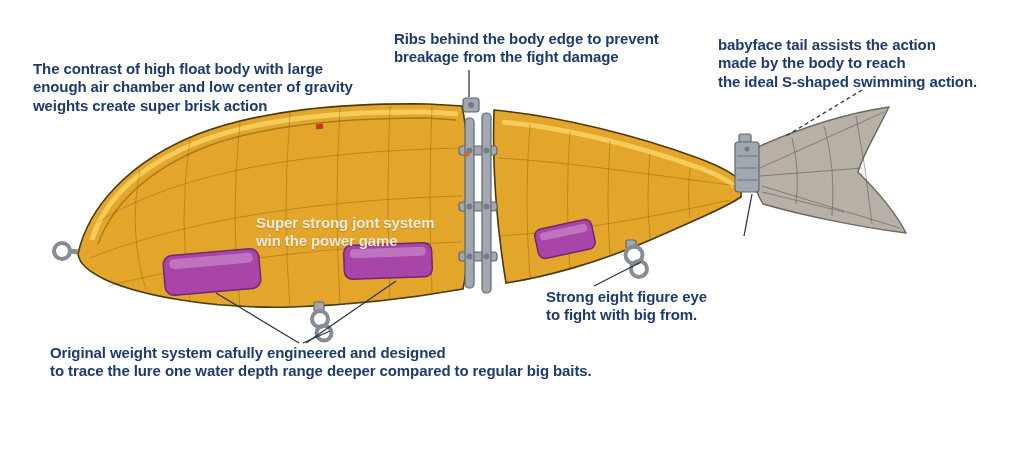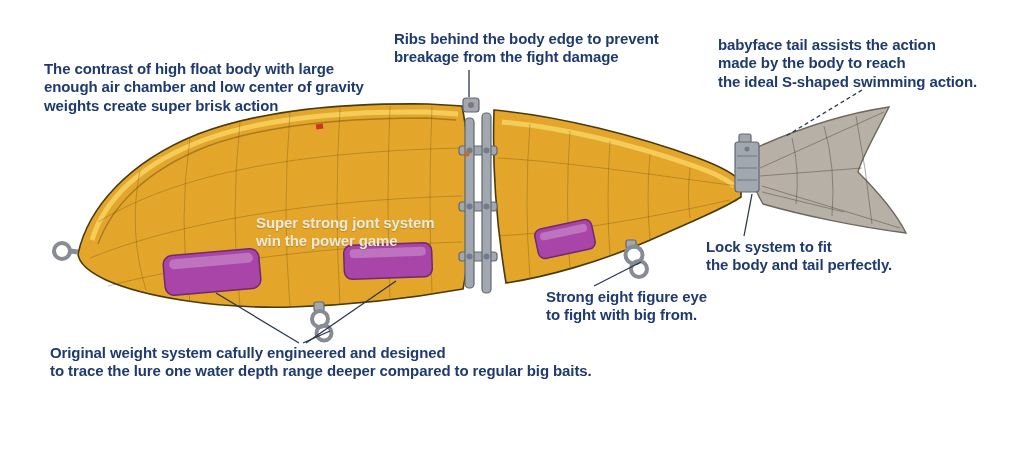--- a/index.html
+++ b/index.html
@@ -162,36 +162,34 @@
       <path class="st-leader" d="M 469 70 L 469 97"></path>
       <path class="st-leader" d="M 862 90 L 786 136" stroke-dasharray="4 3"></path>
       <path class="st-leader" d="M 744 236 L 752 194"></path>
       <path class="st-leader" d="M 594 286 L 641 262"></path>
       <path class="st-leader" d="M 216 293 L 299 343"></path>
       <path class="st-leader" d="M 330 331 L 303 343"></path>
       <path class="st-leader" d="M 396 281 L 306 343"></path>
     </g>
   </svg>
 
-  <div class="ann" style="left:44px;top:60px">The contrast of high float body with large
+  <div class="ann" style="left:33px;top:60px">The contrast of high float body with large
 enough air chamber and low center of gravity
 weights create super brisk action</div>
 
   <div class="ann" style="left:394px;top:30px">Ribs behind the body edge to prevent
 breakage from the fight damage</div>
 
   <div class="ann" style="left:718px;top:36px">babyface tail assists the action
 made by the body to reach
 the ideal S-shaped swimming action.</div>
 
   <div class="ann ann--light" style="left:256px;top:178px">Super strong jont system
 win the power game</div>
 
-  <div class="ann" style="left:706px;top:238px">Lock system to fit
-the body and tail perfectly.</div>
 
   <div class="ann" style="left:546px;top:288px">Strong eight figure eye
 to fight with big from.</div>
 
   <div class="ann" style="left:50px;top:344px">Original weight system cafully engineered and designed
 to trace the lure one water depth range deeper compared to regular big baits.</div>
 
 </div>
 
 </body></html>

